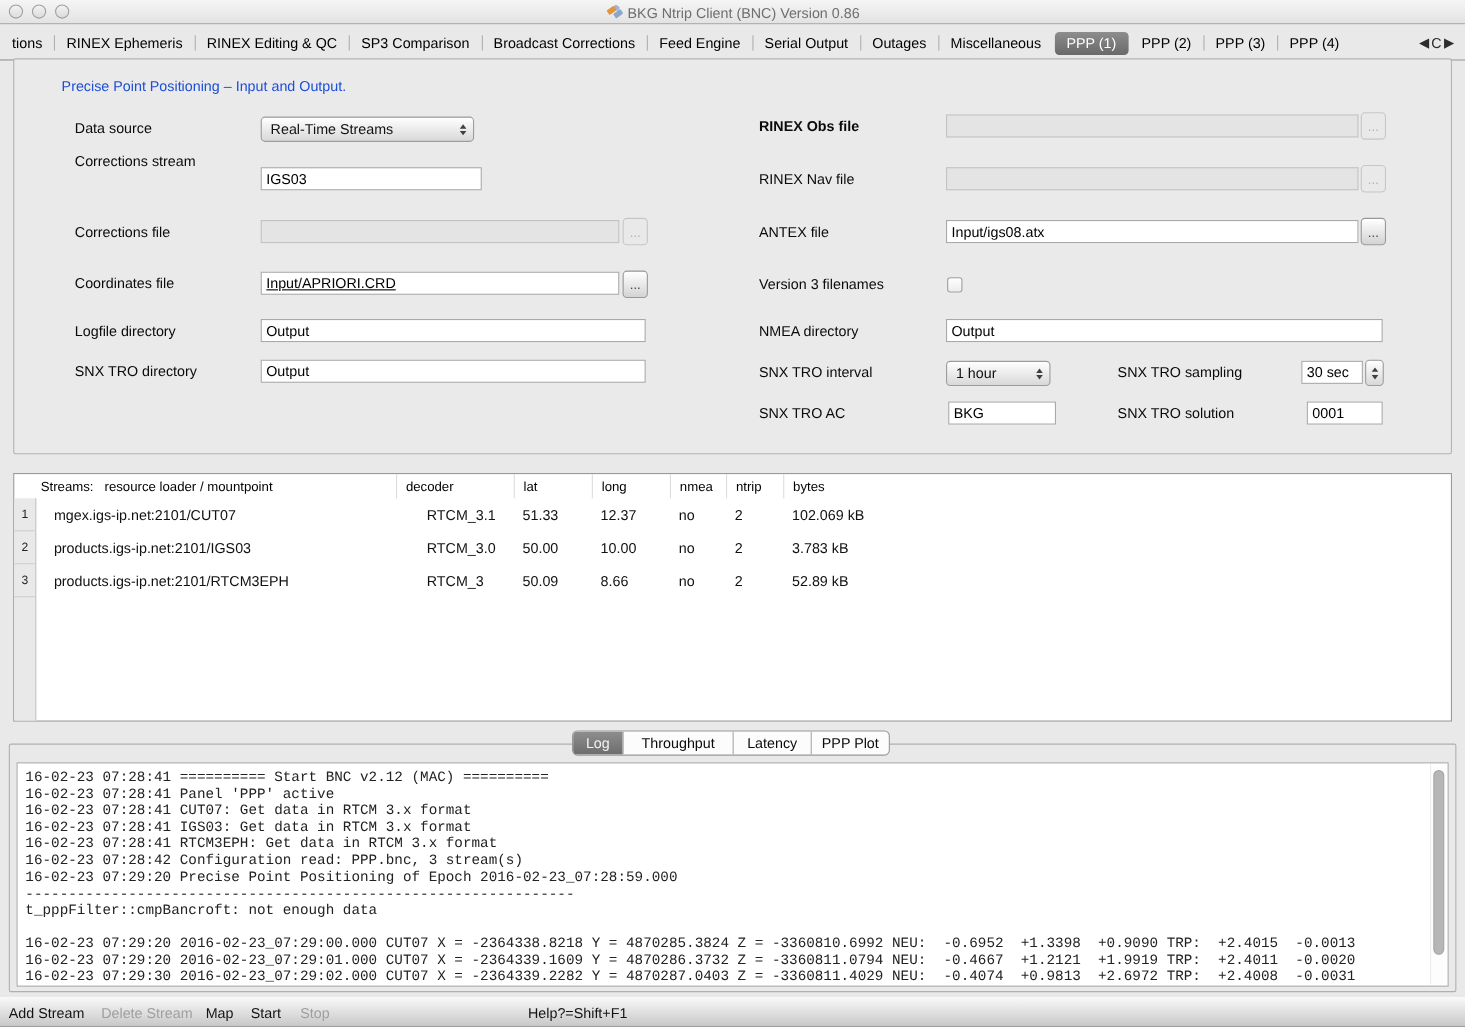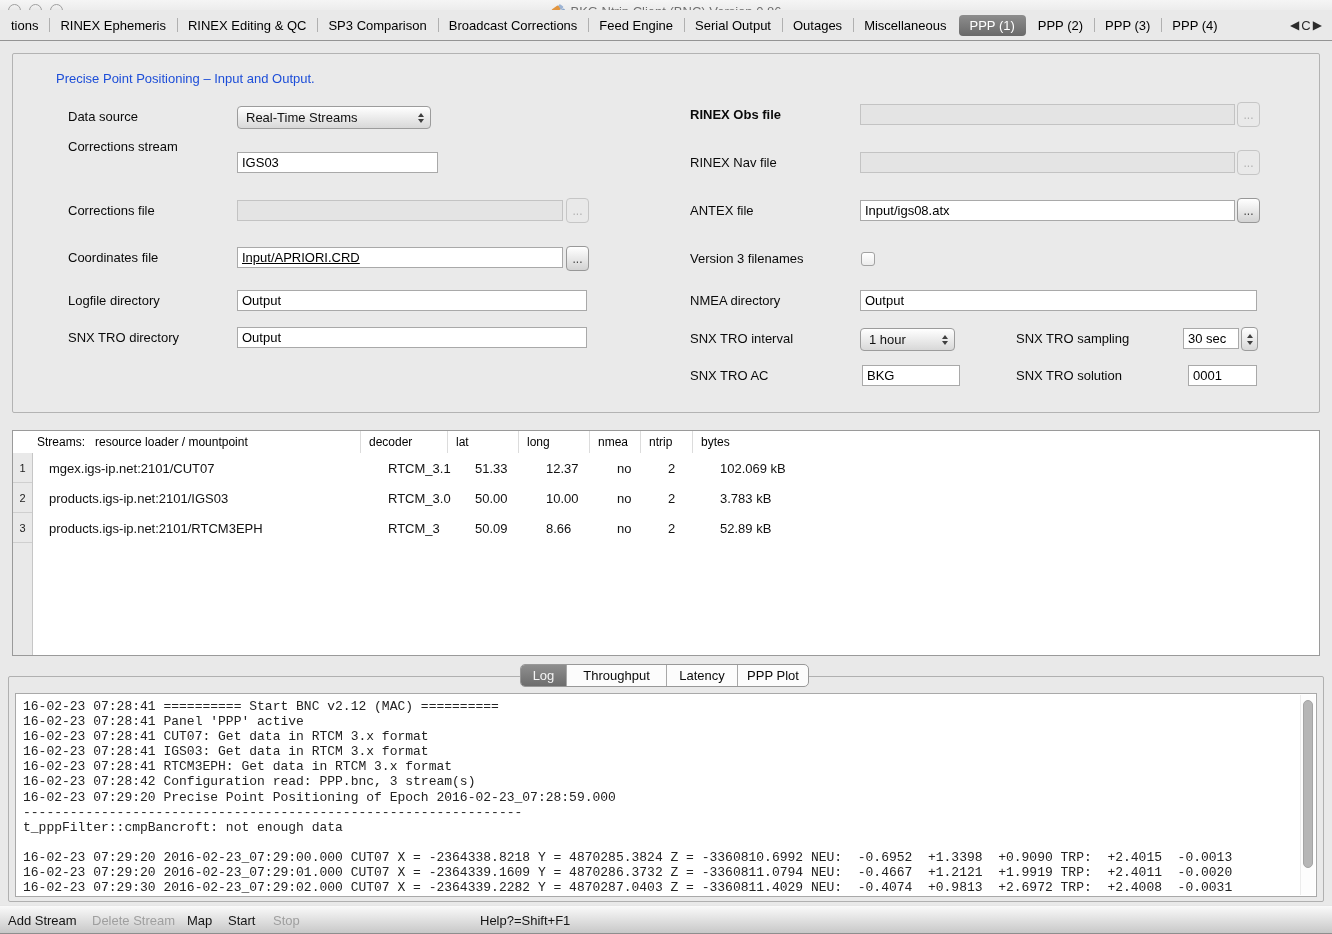--- a/index.html
+++ b/index.html
@@ -23,21 +23,21 @@
     display:flex; align-items:center; justify-content:center; gap:5px;
     color:#6f6f6f; font-size:13px;
   }
   .app-icon { width:15px; height:14px; position:relative; display:inline-block; }
   .app-icon .band { position:absolute; border-radius:1px; }
   .app-icon .band.orange { left:1px; top:3px; width:8px; height:5px; background:#e2953f; transform:rotate(-35deg); }
   .app-icon .band.blue1 { left:7px; top:6px; width:8px; height:5px; background:#8aa7cc; transform:rotate(-35deg); }
   .app-icon .band.blue2 { left:7px; top:1px; width:5px; height:4px; background:#9db4d4; transform:rotate(35deg); }
   
   .tabbar {
-    position:absolute; left:0; top:10px; width:1332px; height:31px;
+    position:absolute; left:0; top:24px; width:1332px; height:31px;
     display:flex; align-items:center; background:#e9e9e9; border-bottom:1px solid #949494;
     overflow:hidden; padding-right:46px;
   }
   .tab {
     position:relative; padding:4px 11px; white-space:nowrap; cursor:default; color:#000;
     display:flex; align-items:center; height:24px;
   }
   .tab + .tab::before {
     content:""; position:absolute; left:0; top:5px; width:1px; height:14px; background:#b0b0b0;
   }
@@ -88,21 +88,21 @@
   }
   
   .table {
     position:absolute; left:12px; top:430px; width:1308px; height:226px;
     background:#fff; border:1px solid #9a9a9a;
   }
   .thead { display:flex; height:22px; align-items:center; font-size:12px; color:#000; }
   .th { white-space:pre; padding-left:8px; height:22px; line-height:22px; }
   .th + .th { border-left:1px solid #dcdcdc; }
   .th.c0 { width:347px; padding-left:24px; border-left:none; }
-  .th.c1 { width:87px; } .th.c2 { width:71px; } .th.c3 { width:71px; }
+  .th.c1 { width:87px; } .th.c2 { width:71px;margin-left:20px; } .th.c3 { width:71px; }
   .th.c4 { width:51px; } .th.c5 { width:52px; } .th.c6 { flex:1; }
   .vheader {
     position:absolute; left:0; top:22px; bottom:0; width:20px;
     background:#e9e9e9; border-right:1px solid #c6c6c6;
   }
   .vcell { height:30px; border-bottom:1px solid #cfcfcf; display:flex; align-items:center; justify-content:center; font-size:11px; color:#222; }
   .tbody { position:absolute; left:20px; right:0; top:22px; }
   .trow { display:flex; height:30px; align-items:center; }
   .td { white-space:nowrap; overflow:hidden; }
   .td.c0 { width:347px; padding-left:16px; }

